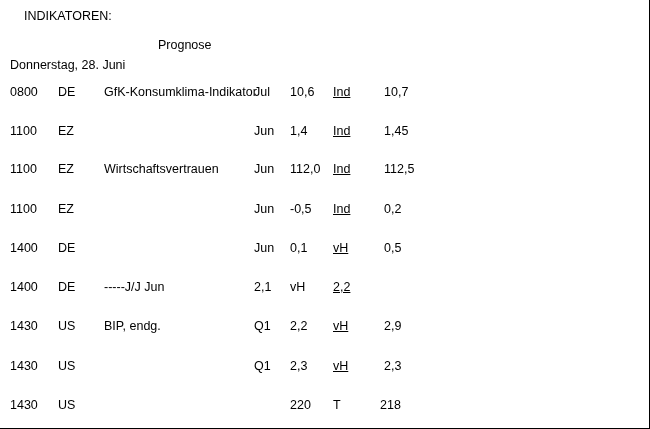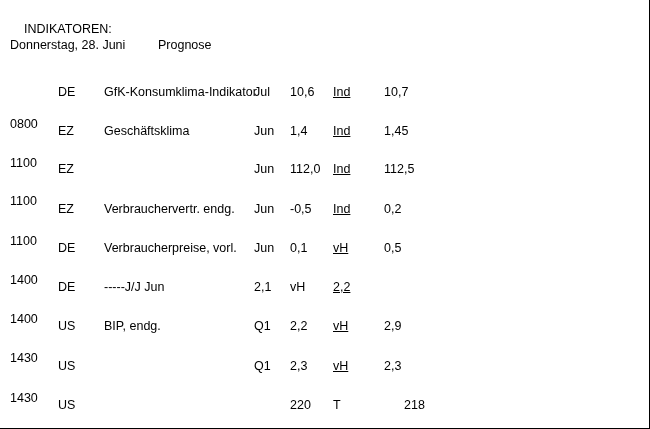--- a/index.html
+++ b/index.html
@@ -40,41 +40,41 @@
     white-space: nowrap;
   }
   .cell {
     position: absolute;
     top: 0;
     line-height: 18px;
     font-size: 12.5px;
     white-space: nowrap;
   }
   
-  .c-time   { left: 10px; margin-top: 32px; }
+  .c-time   { left: 10px; }
   .c-region { left: 58px; }
   .c-name   { left: 104px; }
   .c-period { left: 242px; padding-left: 12px; }
   .c-prog   { left: 290px; }
   .c-unit   { left: 333px; text-decoration: underline; }
   .c-prev   { left: 384px; }
 
   
   .title { left: 24px; font-size: 12.5px; }
-  .hdr-date { left: 10px; }
+  .hdr-date { left: 10px; margin-top: 20px; }
   .hdr-prog { left: 158px; }
   .hdr-vorp { left: 245px; }
 </style>
 </head>
 <body>
 
 <div class="page">
   <div class="doc">
 
-    <div class="row" style="top:20px;">
+    <div class="row" style="top:7px;">
       <span class="cell title">INDIKATOREN:</span>
     </div>
 
     <div class="row" style="top:36px;">
       <span class="cell hdr-date">Donnerstag, 28. Juni</span>
       <span class="cell hdr-prog">Prognose</span>
     </div>
 
     <div class="row" style="top:83px;">
       <span class="cell c-time">0800</span>
@@ -82,50 +82,48 @@
       <span class="cell c-name">GfK-Konsumklima-Indikator</span>
       <span class="cell c-period">Jul</span>
       <span class="cell c-prog">10,6</span>
       <span class="cell c-unit">Ind</span>
       <span class="cell c-prev">10,7</span>
     </div>
 
     <div class="row" style="top:122px;">
       <span class="cell c-time">1100</span>
       <span class="cell c-region">EZ</span>
-      <span class="cell c-name">Geschäftsklima</span>
       <span class="cell c-period">Jun</span>
       <span class="cell c-prog">1,4</span>
       <span class="cell c-unit">Ind</span>
       <span class="cell c-prev">1,45</span>
     </div>
 
     <div class="row" style="top:160px;">
       <span class="cell c-time">1100</span>
       <span class="cell c-region">EZ</span>
+      <span class="cell c-name">Wirtschaftsvertrauen</span>
       <span class="cell c-period">Jun</span>
       <span class="cell c-prog">112,0</span>
       <span class="cell c-unit">Ind</span>
       <span class="cell c-prev">112,5</span>
     </div>
 
     <div class="row" style="top:200px;">
       <span class="cell c-time">1100</span>
       <span class="cell c-region">EZ</span>
-      <span class="cell c-name">Verbrauchervertr. endg.</span>
       <span class="cell c-period">Jun</span>
       <span class="cell c-prog">-0,5</span>
       <span class="cell c-unit">Ind</span>
       <span class="cell c-prev">0,2</span>
     </div>
 
     <div class="row" style="top:239px;">
       <span class="cell c-time">1400</span>
       <span class="cell c-region">DE</span>
-      <span class="cell c-name">Verbraucherpreise, vorl.</span>
       <span class="cell c-period">Jun</span>
       <span class="cell c-prog">0,1</span>
       <span class="cell c-unit">vH</span>
       <span class="cell c-prev">0,5</span>
     </div>
 
     <div class="row" style="top:278px;">
       <span class="cell c-time">1400</span>
       <span class="cell c-region">DE</span>
       <span class="cell c-name">-----J/J Jun</span>
@@ -152,17 +150,17 @@
       <span class="cell c-prog">2,3</span>
       <span class="cell c-unit">vH</span>
       <span class="cell c-prev">2,3</span>
     </div>
 
     <div class="row" style="top:396px;">
       <span class="cell c-time">1430</span>
       <span class="cell c-region">US</span>
       <span class="cell" style="left:290px;">220</span>
       <span class="cell" style="left:333px;">T</span>
-      <span class="cell" style="left:404px;text-align:right;">218</span>
+      <span class="cell" style="left:380px;text-align:right;">218</span>
     </div>
 
   </div>
 </div>
 
 </body></html>

